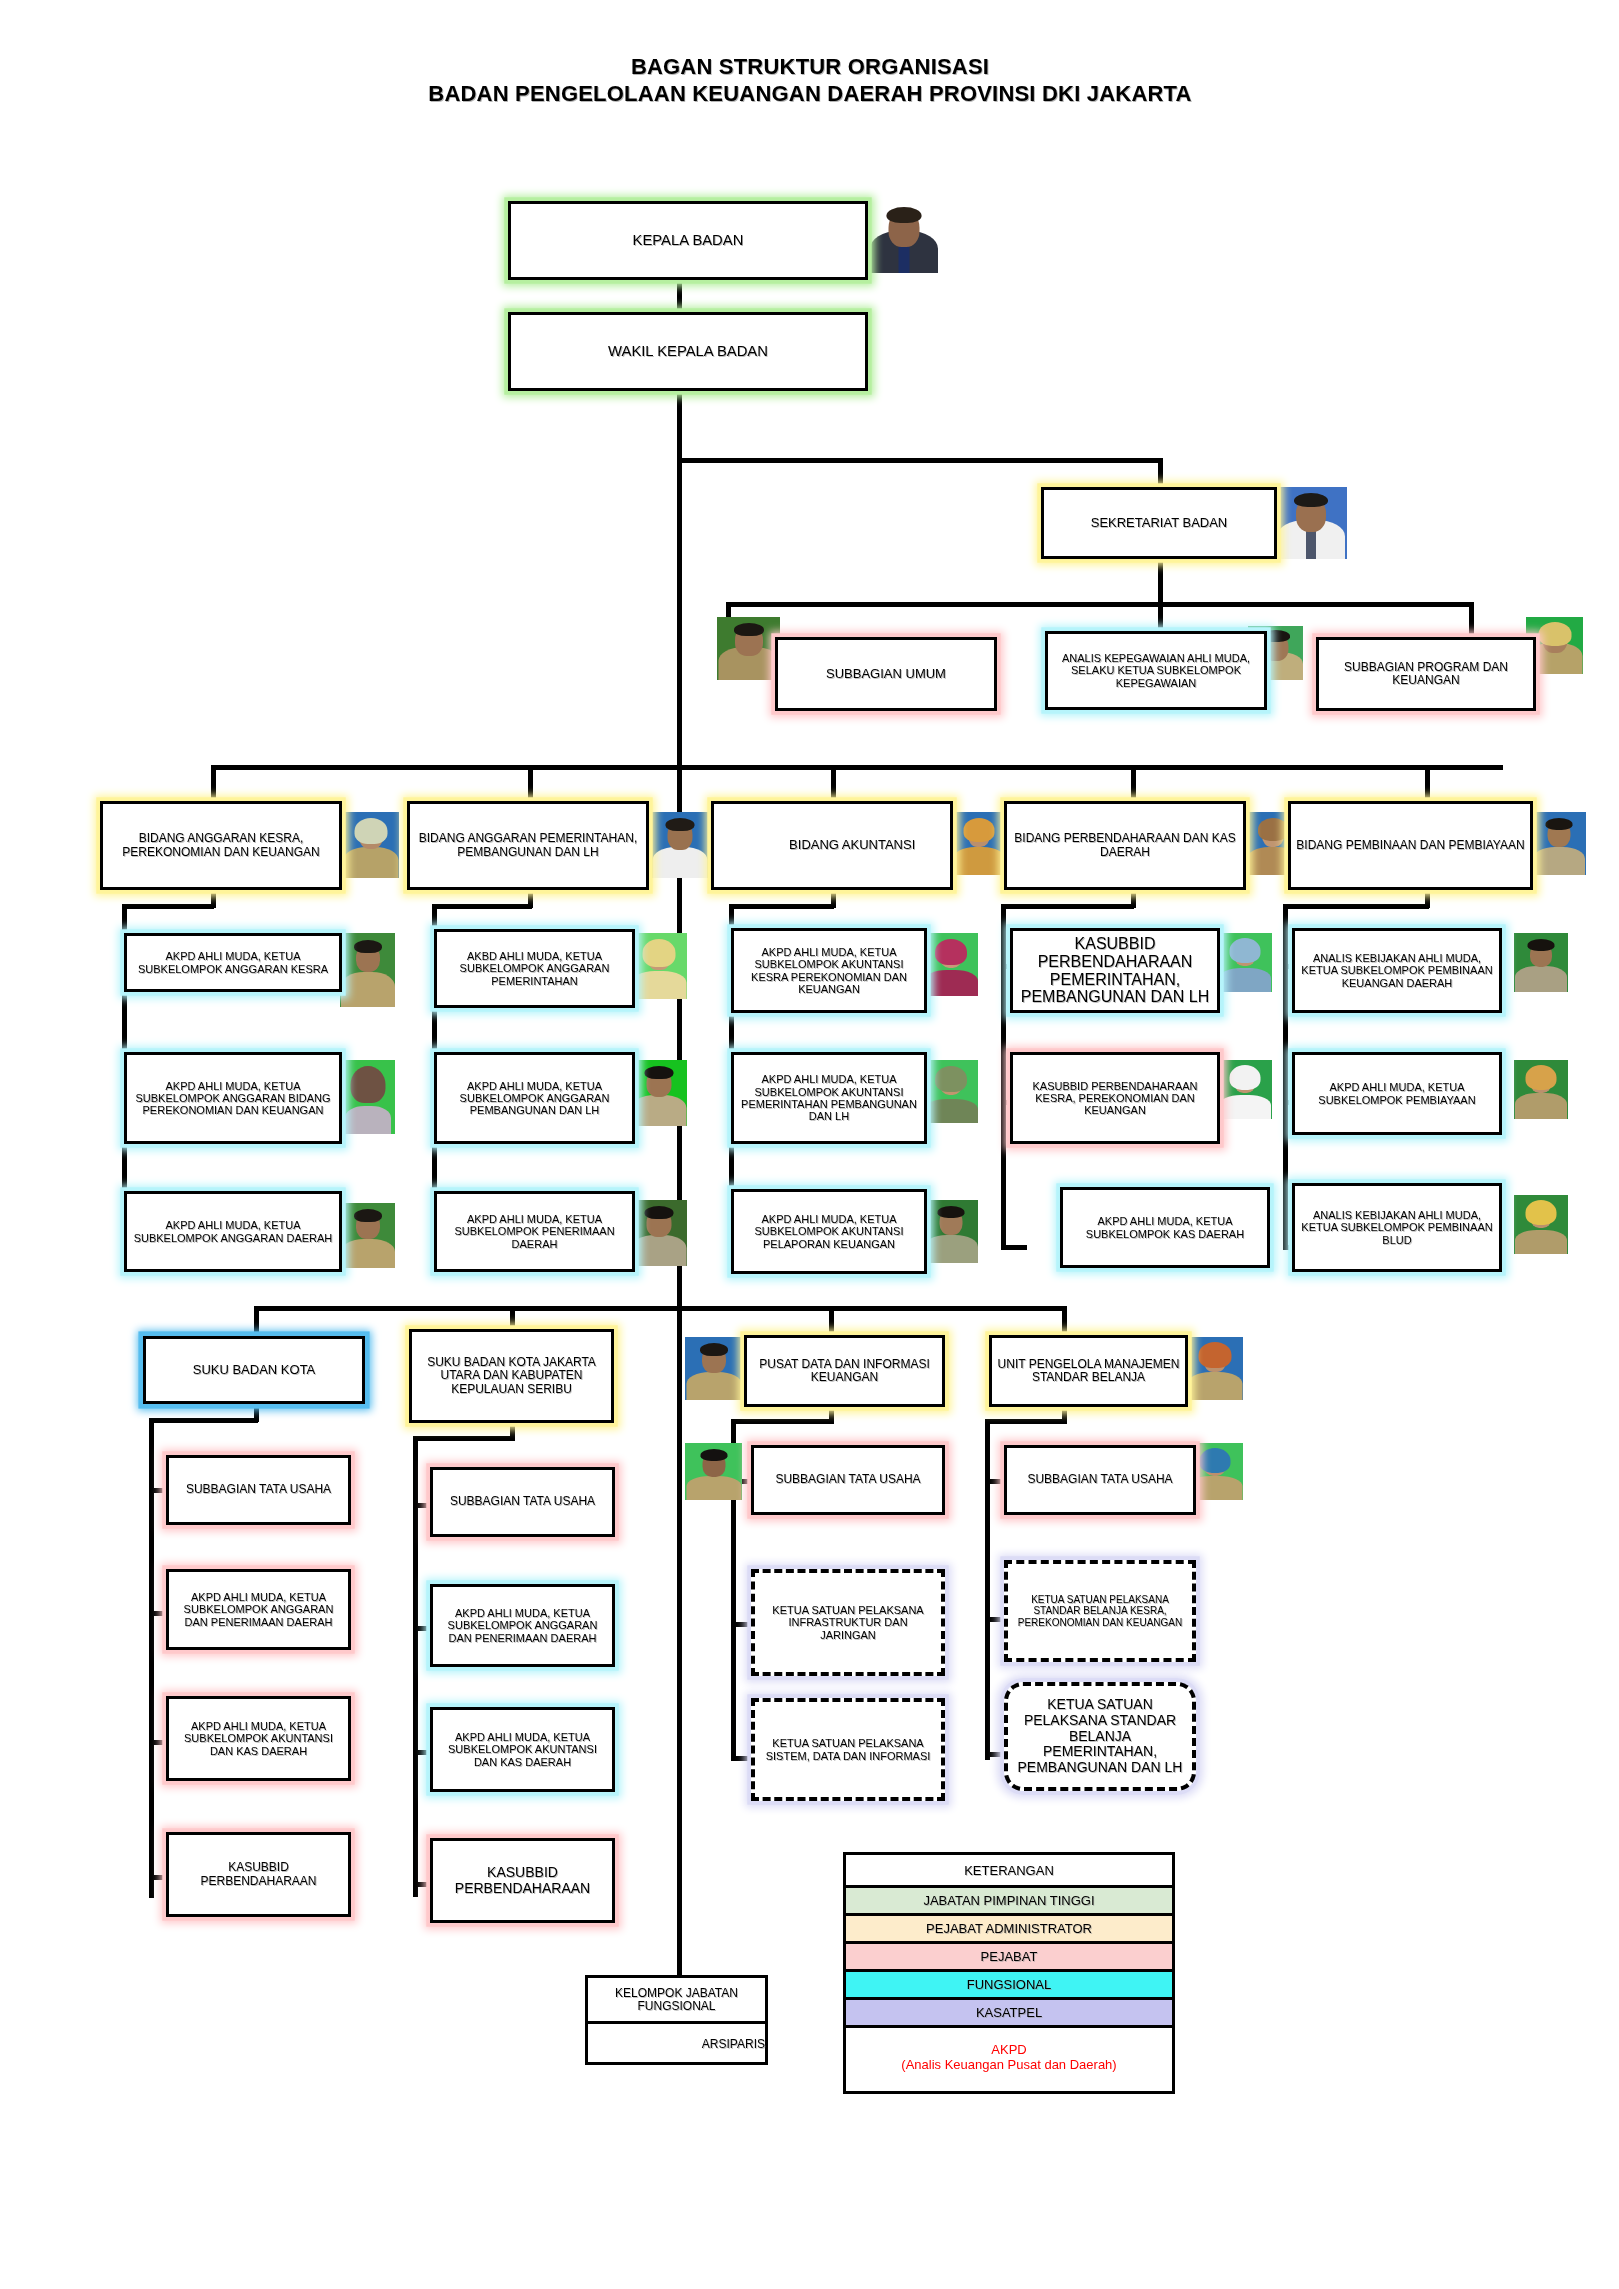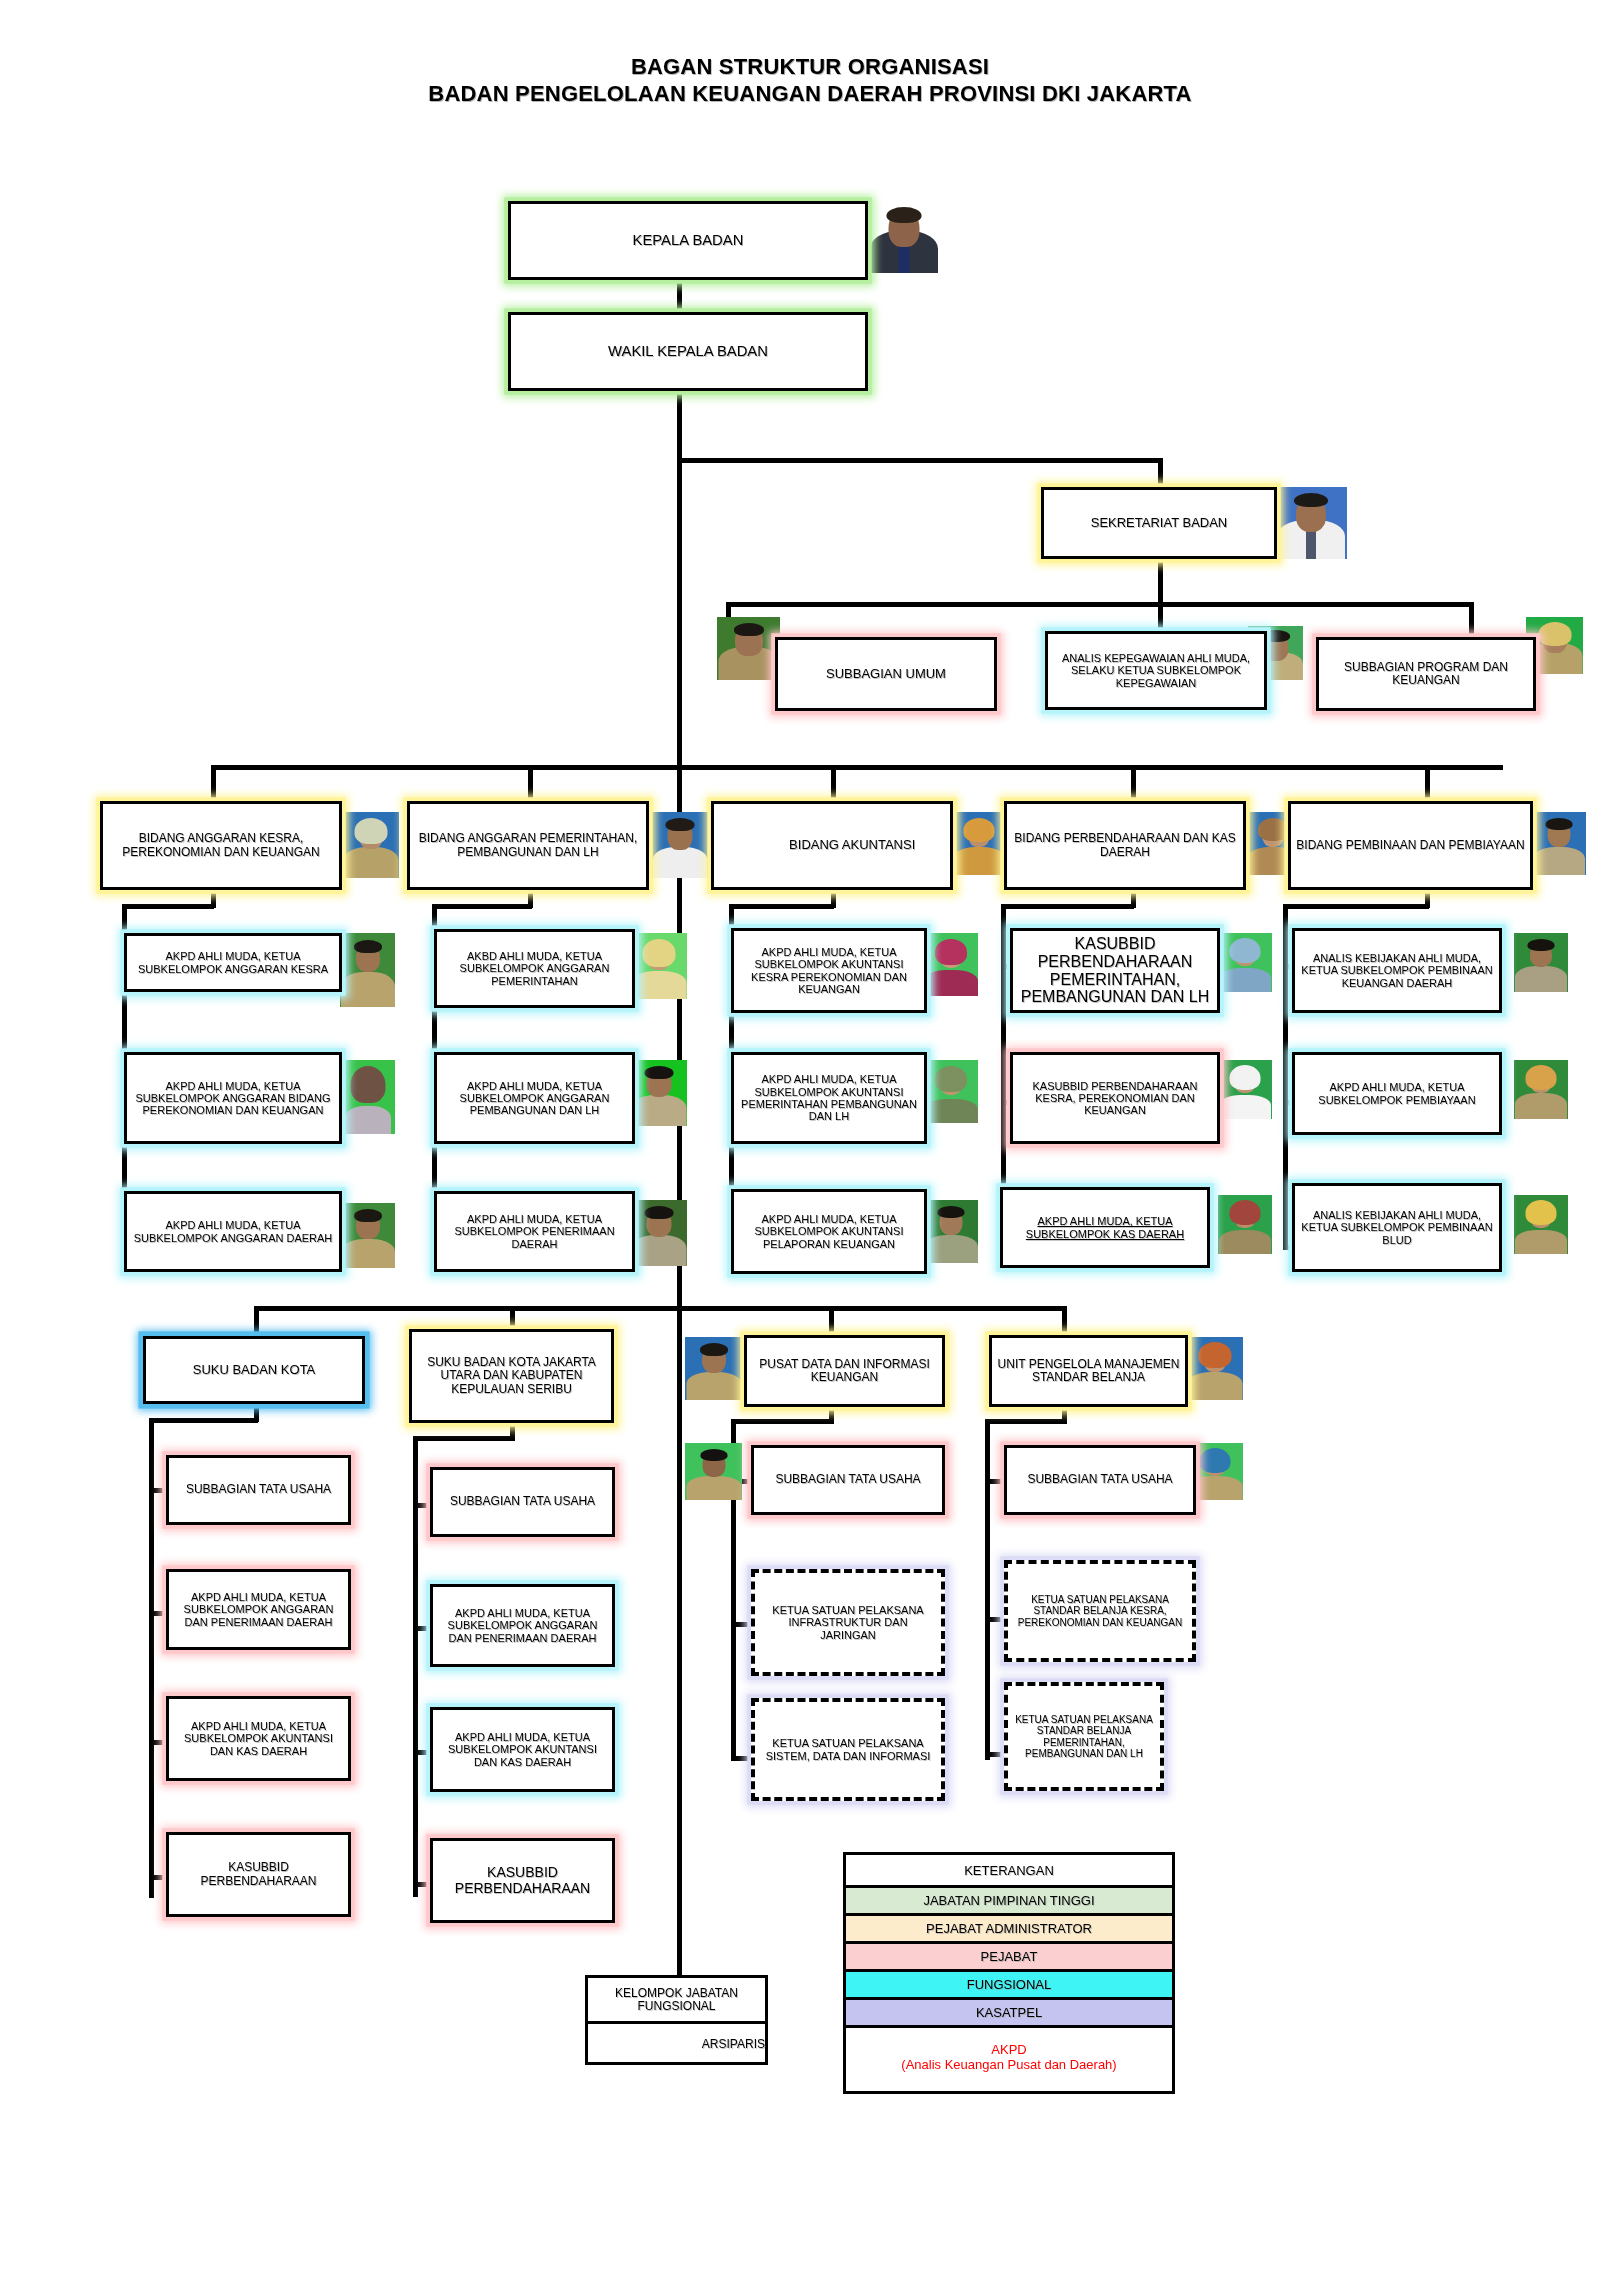--- a/index.html
+++ b/index.html
@@ -399,21 +399,21 @@
   <div class="nd g-cyan" style="left:731px;top:1189px;width:196px;height:85px;font-size:11px;">
     <span>AKPD AHLI MUDA, KETUA SUBKELOMPOK AKUNTANSI PELAPORAN KEUANGAN</span>
     </div>
 
   <div class="nd g-cyan" style="left:1010px;top:928px;width:210px;height:85px;font-size:16px;">
     <span>KASUBBID PERBENDAHARAAN PEMERINTAHAN, PEMBANGUNAN DAN LH</span>
     </div>
   <div class="nd g-pink" style="left:1010px;top:1052px;width:210px;height:92px;font-size:11px;">
     <span>KASUBBID PERBENDAHARAAN KESRA, PEREKONOMIAN DAN KEUANGAN</span>
     </div>
-  <div class="nd g-cyan" style="left:1000px;top:1187px;width:210px;height:81px;font-size:11px;text-decoration:underline;">
+  <div class="nd g-cyan" style="left:1060px;top:1187px;width:210px;height:81px;font-size:11px;">
     <span>AKPD AHLI MUDA, KETUA SUBKELOMPOK KAS DAERAH</span>
     </div>
 
   <div class="nd g-cyan" style="left:1292px;top:928px;width:210px;height:85px;font-size:11px;">
     <span>ANALIS KEBIJAKAN AHLI MUDA, KETUA SUBKELOMPOK PEMBINAAN KEUANGAN DAERAH</span>
     </div>
   <div class="nd g-cyan" style="left:1292px;top:1052px;width:210px;height:83px;font-size:11px;">
     <span>AKPD AHLI MUDA, KETUA SUBKELOMPOK PEMBIAYAAN</span>
     </div>
   <div class="nd g-cyan" style="left:1292px;top:1183px;width:210px;height:89px;font-size:11px;">
@@ -468,21 +468,21 @@
   <div class="nd g-lav dashed" style="left:751px;top:1698px;width:194px;height:103px;font-size:11px;">
     <span>KETUA SATUAN PELAKSANA SISTEM, DATA DAN INFORMASI</span>
     </div>
 
   <div class="nd g-pink" style="left:1004px;top:1445px;width:192px;height:70px;font-size:12px;">
     <span>SUBBAGIAN TATA USAHA</span>
     </div>
   <div class="nd g-lav dashed" style="left:1004px;top:1560px;width:192px;height:102px;font-size:10px;">
     <span>KETUA SATUAN PELAKSANA STANDAR BELANJA KESRA, PEREKONOMIAN DAN KEUANGAN</span>
     </div>
-  <div class="nd g-lav dashed" style="left:1004px;top:1682px;width:160px;height:109px;font-size:10px;">
+  <div class="nd g-lav dashed" style="left:1004px;top:1682px;width:192px;height:109px;font-size:14px;border-radius:19px;">
     <span>KETUA SATUAN PELAKSANA STANDAR BELANJA PEMERINTAHAN, PEMBANGUNAN DAN  LH</span>
     </div>
 
   <div class="kjf" style="left:585px;top:1975px;width:183px;height:90px;">
     <div class="kjfrow top" style="height:46px;">
       <span>KELOMPOK JABATAN FUNGSIONAL</span>
     </div>
     <div class="kjfrow" style="height:41px;">
       <span>ARSIPARIS</span>
     </div>

